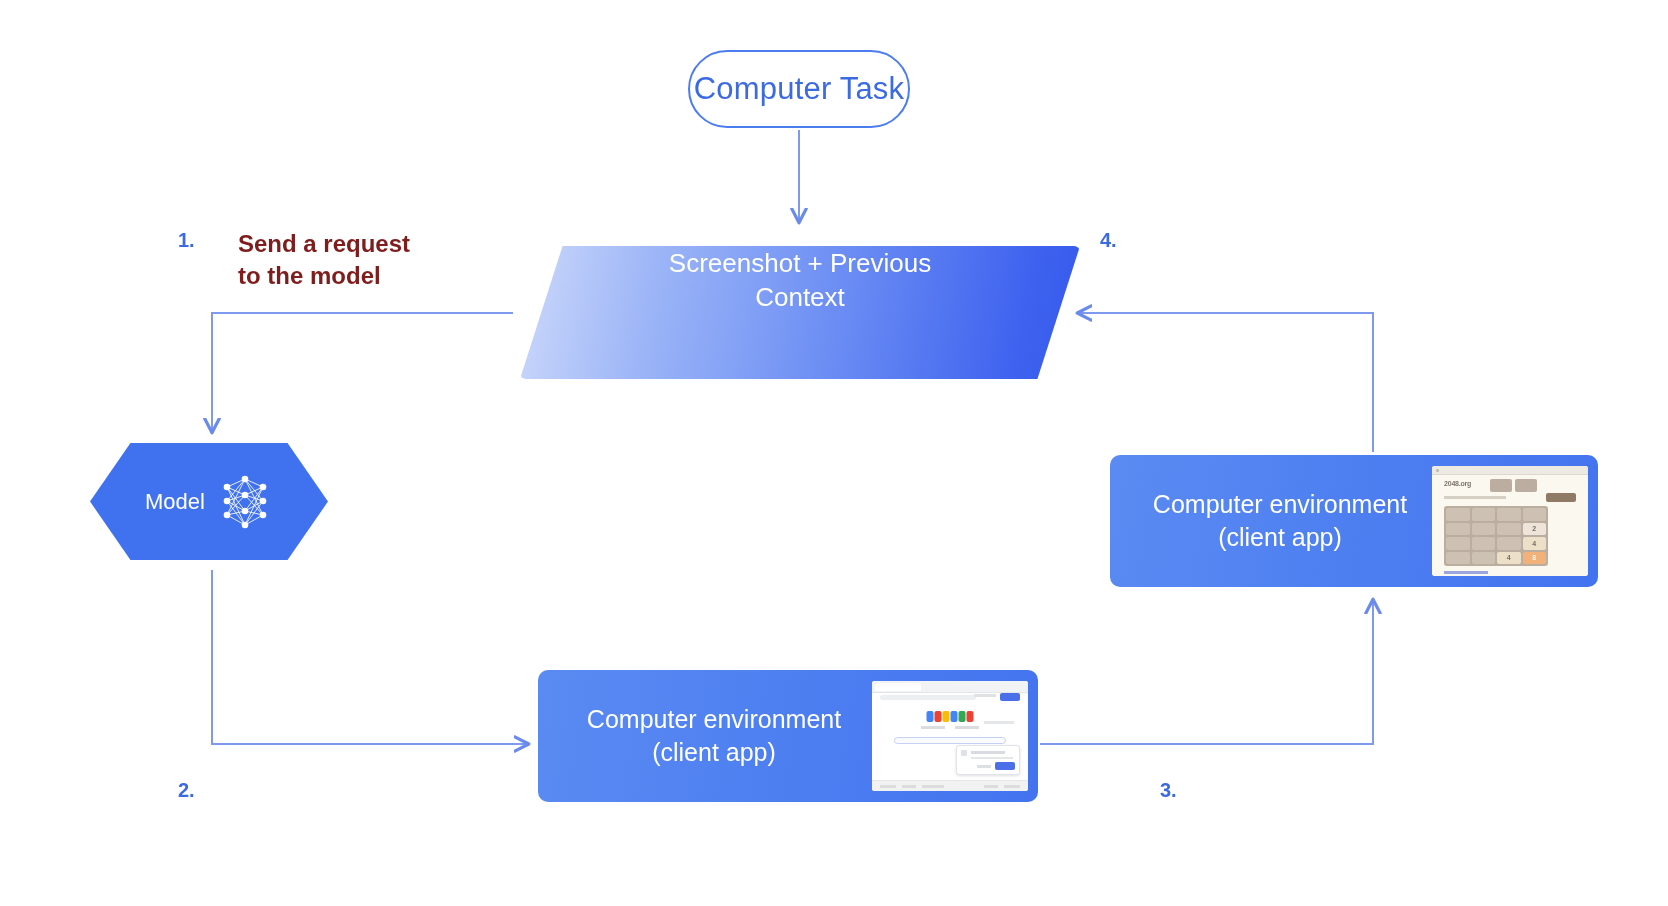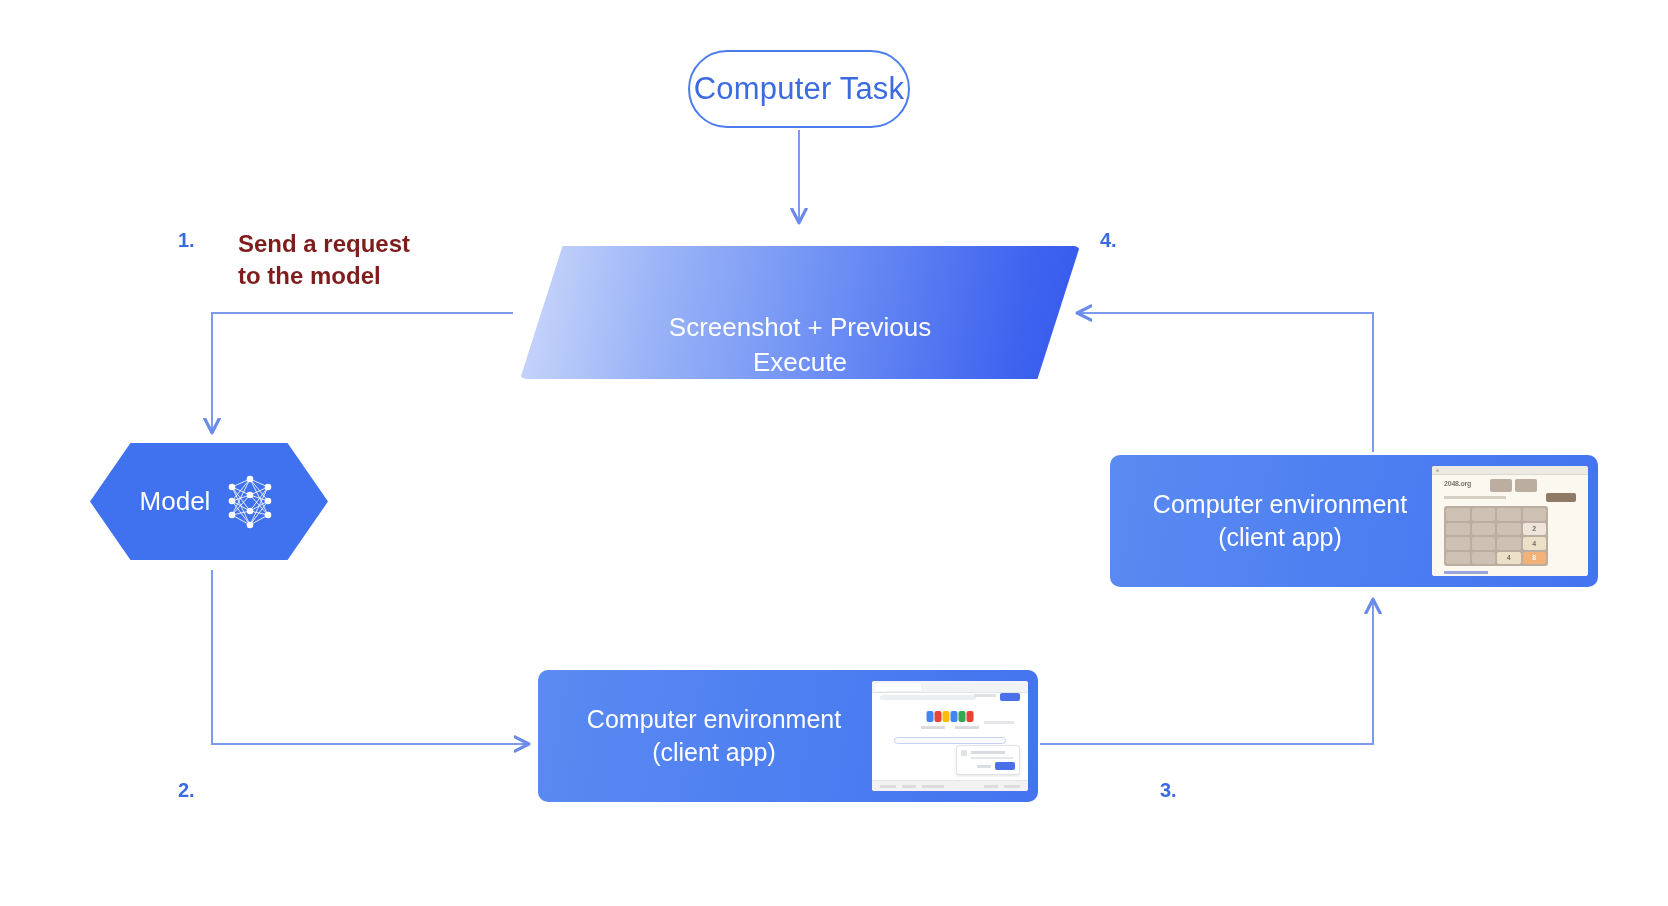--- a/index.html
+++ b/index.html
@@ -63,21 +63,21 @@
     -webkit-clip-path: polygon(7.6% 0%, 100% 0%, 92.4% 100%, 0% 100%);
     clip-path: polygon(7.6% 0%, 100% 0%, 92.4% 100%, 0% 100%);
     border-radius: 6px;
   }
   .parallelogram .text {
     position: absolute;
     inset: 0;
     display: flex;
     flex-direction: column;
     align-items: center;
-    justify-content: flex-end;
+    justify-content: flex-start;
     color: #ffffff;
     font-size: 26px;
     line-height: 1.32;
     text-align: center;
   }
 
   
   .hexwrap {
     position: absolute;
     left: 90px;
@@ -95,21 +95,21 @@
   .hexwrap .inner {
     position: absolute;
     inset: 0;
     display: flex;
     align-items: center;
     justify-content: center;
     gap: 12px;
   }
   .hexwrap .hexlabel {
     color: #ffffff;
-    font-size: 26px;
+    font-size: 22px;
   }
   .nn-icon { display: block; }
 
   
   .card {
     position: absolute;
     border-radius: 10px;
     overflow: hidden;
     display: flex;
     align-items: center;
@@ -239,21 +239,21 @@
   </svg>
 
   <div class="pill">
     <span class="pill-label">Computer Task</span>
   </div>
 
   <div class="parallelogram">
     <div class="shape"></div>
     <div class="text">
       <span>Screenshot + Previous</span>
-      <span>Execute</span>
+      <span>Context</span>
     </div>
   </div>
 
   <div class="hexwrap">
     <div class="hex"></div>
     <div class="inner">
       <span class="hexlabel">Model</span>
       <svg class="nn-icon" width="56" height="62" viewBox="0 0 56 62">
         <g stroke="#ffffff" stroke-width="0.9" opacity="0.95" fill="none">
           <path d="M10,16 L28,8 M10,16 L28,24 M10,16 L28,40 M10,16 L28,54

